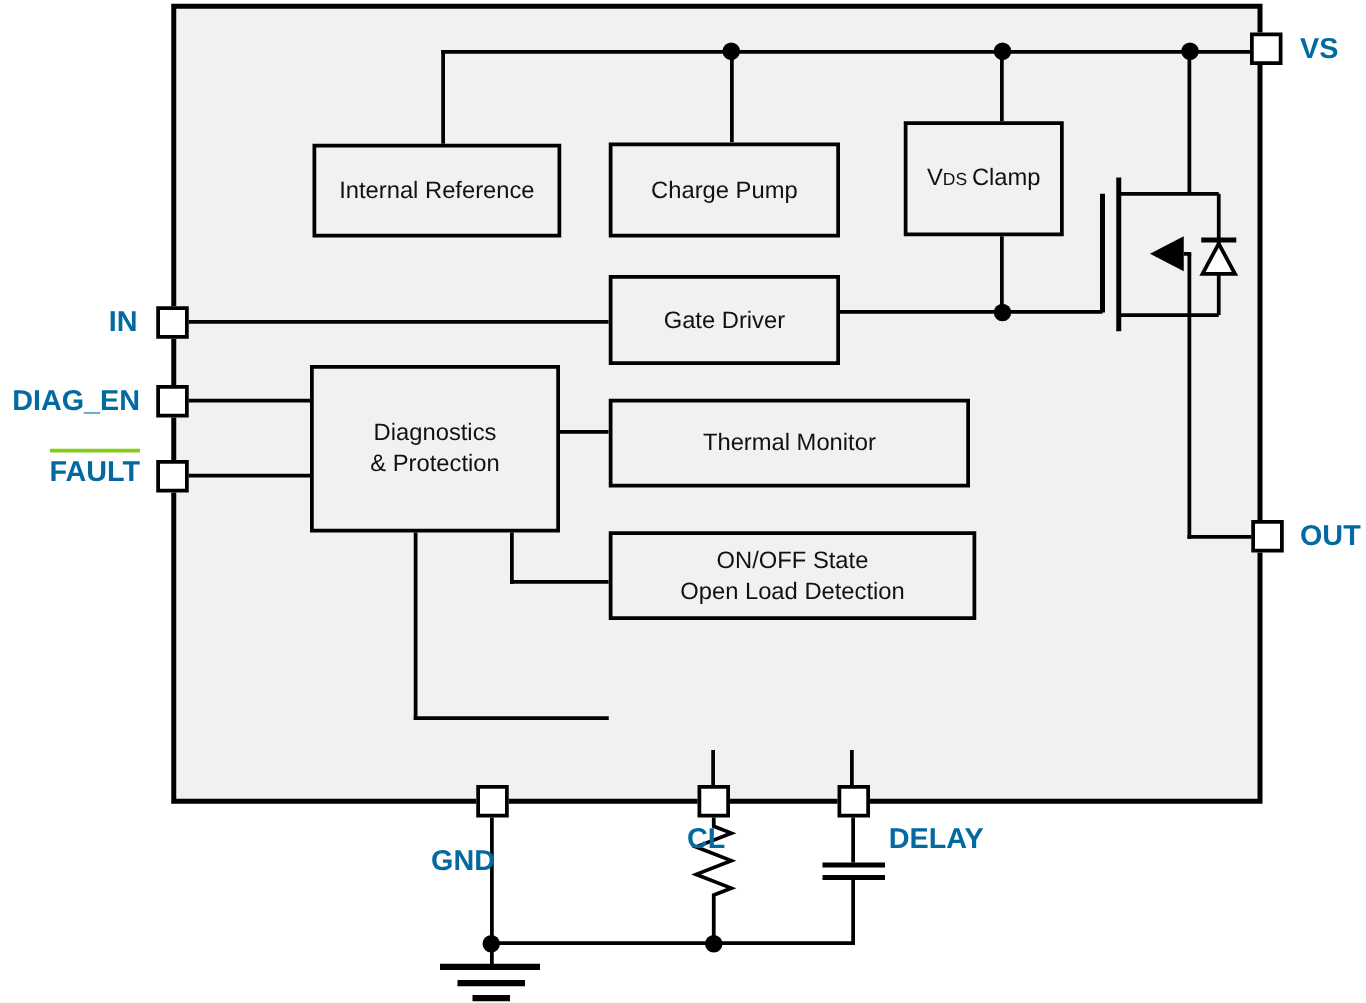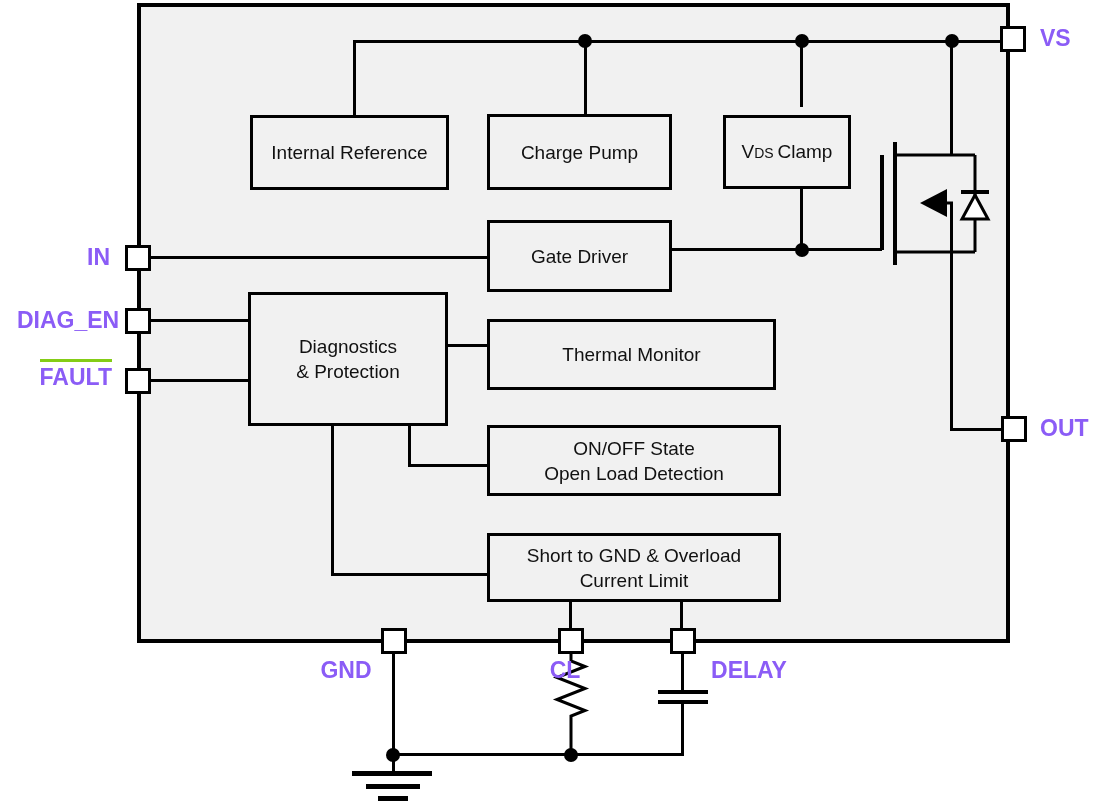--- a/index.html
+++ b/index.html
@@ -16,21 +16,21 @@
     position:absolute;border:3px solid #000;box-sizing:border-box;background:#f1f1f1;
     display:flex;flex-direction:column;align-items:center;justify-content:center;
     font-size:19px;line-height:25px;color:#111;text-align:center;z-index:3;
   }
   .dot{position:absolute;width:14px;height:14px;border-radius:50%;background:#000;z-index:4;}
   .pin{
     position:absolute;width:26px;height:26px;background:#ffffff;
     border:3px solid #000;box-sizing:border-box;z-index:5;
   }
   .pinlabel{
-    position:absolute;font-weight:bold;font-size:23px;color:#8b5cf6;z-index:6;white-space:nowrap;
+    position:absolute;font-weight:bold;font-size:23px;color:#0369a1;z-index:6;white-space:nowrap;
   }
   .sub{font-size:14px;}
   .overline-text{border-top:3px solid #84cc16;padding-top:2px;}
   svg{position:absolute;z-index:3;}
   .plate{position:absolute;background:#000;z-index:2;}
 </style>
 </head>
 <body>
 
 <div class="canvas">
@@ -73,42 +73,38 @@
   <div class="dot" style="left:795px;top:243px;"></div>
   <div class="dot" style="left:386px;top:748px;"></div>
   <div class="dot" style="left:564px;top:748px;"></div>
 
   <div class="block" style="left:250px;top:115px;width:199px;height:75px;">
     <span>Internal Reference</span>
   </div>
   <div class="block" style="left:487px;top:114px;width:185px;height:76px;">
     <span>Charge Pump</span>
   </div>
-  <div class="block" style="left:723px;top:115px;width:128px;height:74px;">
+  <div class="block" style="left:723px;top:97px;width:128px;height:92px;">
     <span>
       <span>V</span><span class="sub">DS</span> <span>Clamp</span>
     </span>
   </div>
   <div class="block" style="left:487px;top:220px;width:185px;height:72px;">
     <span>Gate Driver</span>
   </div>
   <div class="block" style="left:248px;top:292px;width:200px;height:134px;">
     <span>Diagnostics</span>
     <span>&amp; Protection</span>
   </div>
   <div class="block" style="left:487px;top:319px;width:289px;height:71px;">
     <span>Thermal Monitor</span>
   </div>
   <div class="block" style="left:487px;top:425px;width:294px;height:71px;">
     <span>ON/OFF State</span>
     <span>Open Load Detection</span>
-  </div>
-  <div class="block" style="left:487px;top:533px;width:294px;height:69px;">
-    <span>Short to GND &amp; Overload</span>
-    <span>Current Limit</span>
   </div>
 
   <svg style="left:855px;top:128px;" width="150" height="145" viewBox="855 128 150 145">
     <line x1="882" y1="155" x2="882" y2="250" stroke="#000" stroke-width="4"></line>
     <line x1="895" y1="142" x2="895" y2="265" stroke="#000" stroke-width="4"></line>
     <line x1="895" y1="155" x2="975" y2="155" stroke="#000" stroke-width="3"></line>
     <line x1="895" y1="252" x2="975" y2="252" stroke="#000" stroke-width="3"></line>
     <line x1="947" y1="203" x2="953" y2="203" stroke="#000" stroke-width="3"></line>
     <line x1="951.5" y1="203" x2="951.5" y2="252" stroke="#000" stroke-width="3"></line>
     <polygon points="920,203 947,189 947,217" fill="#000"></polygon>
@@ -134,20 +130,20 @@
   <div class="pin" style="left:125px;top:245px;"></div>
   <div class="pin" style="left:125px;top:308px;"></div>
   <div class="pin" style="left:125px;top:368px;"></div>
   <div class="pin" style="left:1001px;top:416px;"></div>
   <div class="pin" style="left:381px;top:628px;"></div>
   <div class="pin" style="left:558px;top:628px;"></div>
   <div class="pin" style="left:670px;top:628px;"></div>
 
   <div class="pinlabel" style="left:1040px;top:25px;"><span>VS</span></div>
   <div class="pinlabel" style="left:30px;top:244px;width:80px;text-align:right;"><span>IN</span></div>
-  <div class="pinlabel" style="left:12px;top:307px;width:112px;text-align:center;"><span>DIAG_EN</span></div>
+  <div class="pinlabel" style="left:0px;top:307px;width:112px;text-align:right;"><span>DIAG_EN</span></div>
   <div class="pinlabel" style="left:0px;top:364px;width:112px;text-align:right;"><span class="overline-text">FAULT</span></div>
   <div class="pinlabel" style="left:1040px;top:415px;"><span>OUT</span></div>
-  <div class="pinlabel" style="left:296px;top:657px;width:100px;text-align:center;"><span>GND</span></div>
+  <div class="pinlabel" style="left:296px;top:675px;width:100px;text-align:right;"><span>GND</span></div>
   <div class="pinlabel" style="left:525px;top:657px;width:80px;text-align:center;"><span>CL</span></div>
   <div class="pinlabel" style="left:699px;top:657px;width:100px;text-align:center;"><span>DELAY</span></div>
 
 </div>
 
 </body></html>

